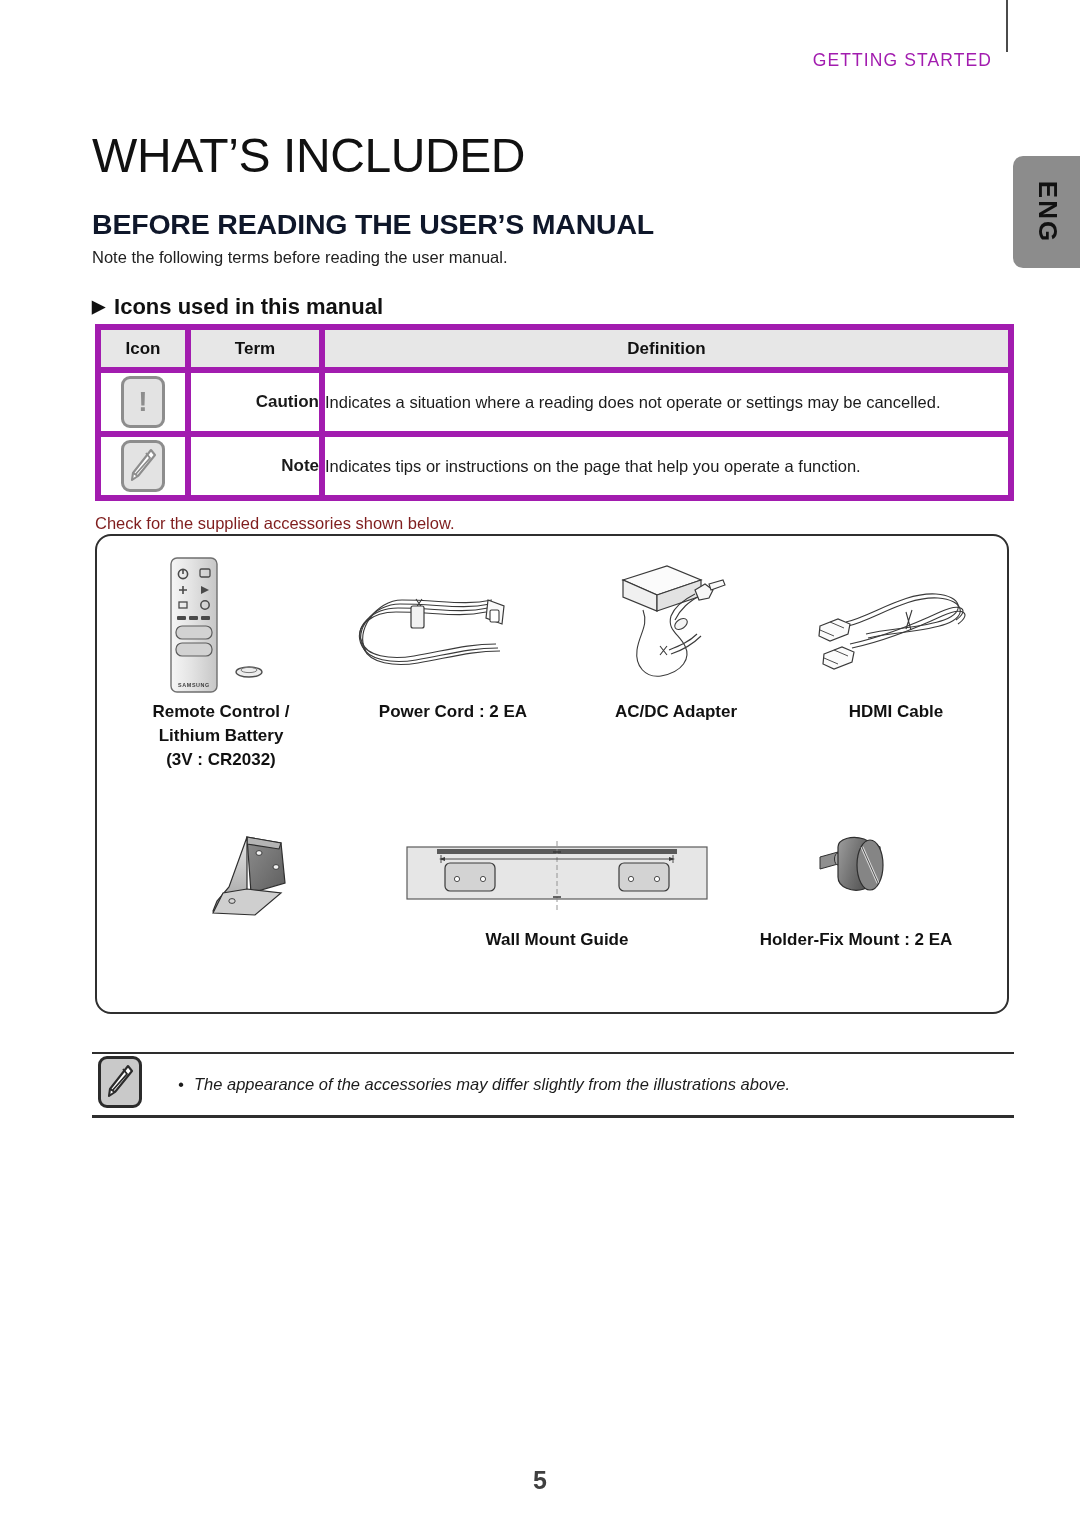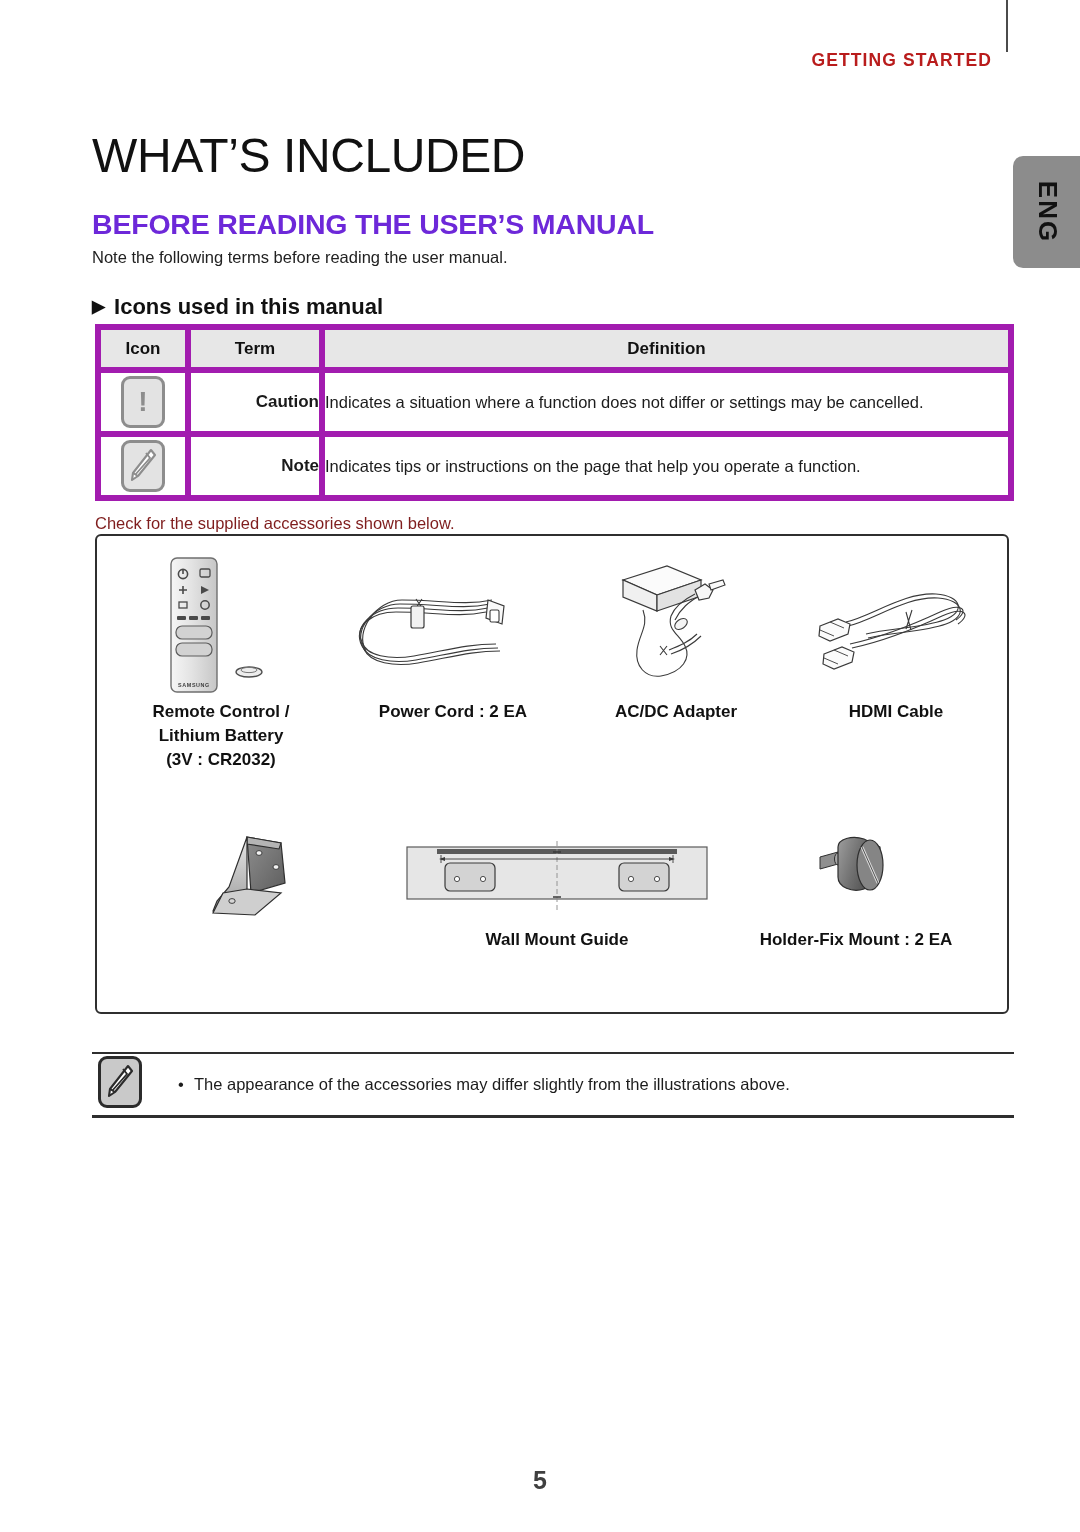--- a/index.html
+++ b/index.html
@@ -23,23 +23,23 @@
     top: 0px;
     width: 2px;
     height: 52px;
     background: #4b4b4b;
   }
   #header-eyebrow {
     position: absolute;
     right: 88px;
     top: 50px;
     font-size: 17.5px;
-    font-weight: bold;
+    font-weight: normal;
     letter-spacing: 1.1px;
-    color: #b91c1c;
+    color: #a21caf;
     text-align: right;
   }
 
   
   #lang-tab {
     position: absolute;
     left: 1013px;
     top: 156px;
     width: 67px;
     height: 112px;
@@ -69,21 +69,21 @@
     color: #111;
     white-space: nowrap;
   }
   #section-title {
     position: absolute;
     left: 92px;
     top: 184px;
     font-size: 28.5px;
     font-weight: bold;
     letter-spacing: -0.2px;
-    color: #6d28d9;
+    color: #0f172a;
     white-space: nowrap;
   }
   #intro-text {
     position: absolute;
     left: 92px;
     top: 231px;
     font-size: 16.5px;
     color: #222;
     white-space: nowrap;
   }
@@ -167,21 +167,21 @@
   }
 
   
   #acc-box {
     position: absolute;
     left: 95px;
     top: 534px;
     width: 914px;
     height: 480px;
     border: 2px solid #2f2f2f;
-    border-radius: 6px;
+    border-radius: 16px;
     box-sizing: border-box;
   }
   .acc-cell {
     position: absolute;
     text-align: center;
   }
   .acc-art {
     height: 150px;
     display: flex;
     align-items: center;
@@ -196,20 +196,21 @@
   }
   .acc-label .ln { display: block; }
 
   
   #note-block {
     position: absolute;
     left: 92px;
     top: 1050px;
     width: 922px;
     height: 68px;
+    font-style: italic;
   }
   #note-block .rule-top {
     position: absolute; left: 0; top: 2px; width: 100%; height: 2px; background: #2e2e2e;
   }
   #note-block .rule-bot {
     position: absolute; left: 0; bottom: 0; width: 100%; height: 3px; background: #2e2e2e;
   }
   #note-block .note-badge {
     position: absolute; left: 6px; top: 6px;
   }
@@ -267,21 +268,21 @@
     </tr>
   </thead>
   <tbody>
     <tr>
       <td class="cell-icon">
         <span class="badge">
           <span class="bang">!</span>
         </span>
       </td>
       <td class="cell-term">Caution</td>
-      <td class="cell-def">Indicates a situation where a function does not differ or settings may be cancelled.</td>
+      <td class="cell-def">Indicates a situation where a reading does not operate or settings may be cancelled.</td>
     </tr>
     <tr>
       <td class="cell-icon">
         <span class="badge">
           <svg class="pen" viewBox="0 0 38 46">
             <path d="M27 7 L31 12 L14 33 L8 37 L9 30 Z" fill="#ffffff" stroke="#8d8d8d" stroke-width="2.1" stroke-linejoin="round"></path>
             <path d="M22 10 L26 15 L11 32" fill="none" stroke="#8d8d8d" stroke-width="1.8"></path>
             <path d="M9 30 L14 33" fill="none" stroke="#8d8d8d" stroke-width="1.8"></path>
           </svg>
         </span>

